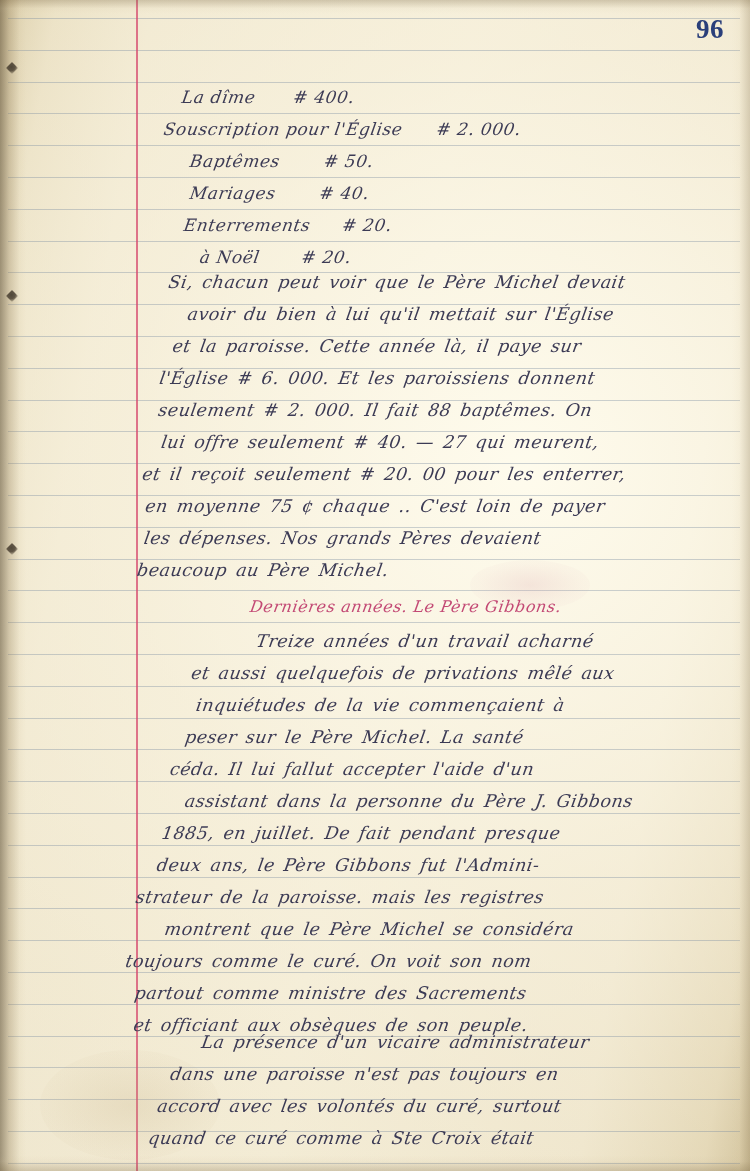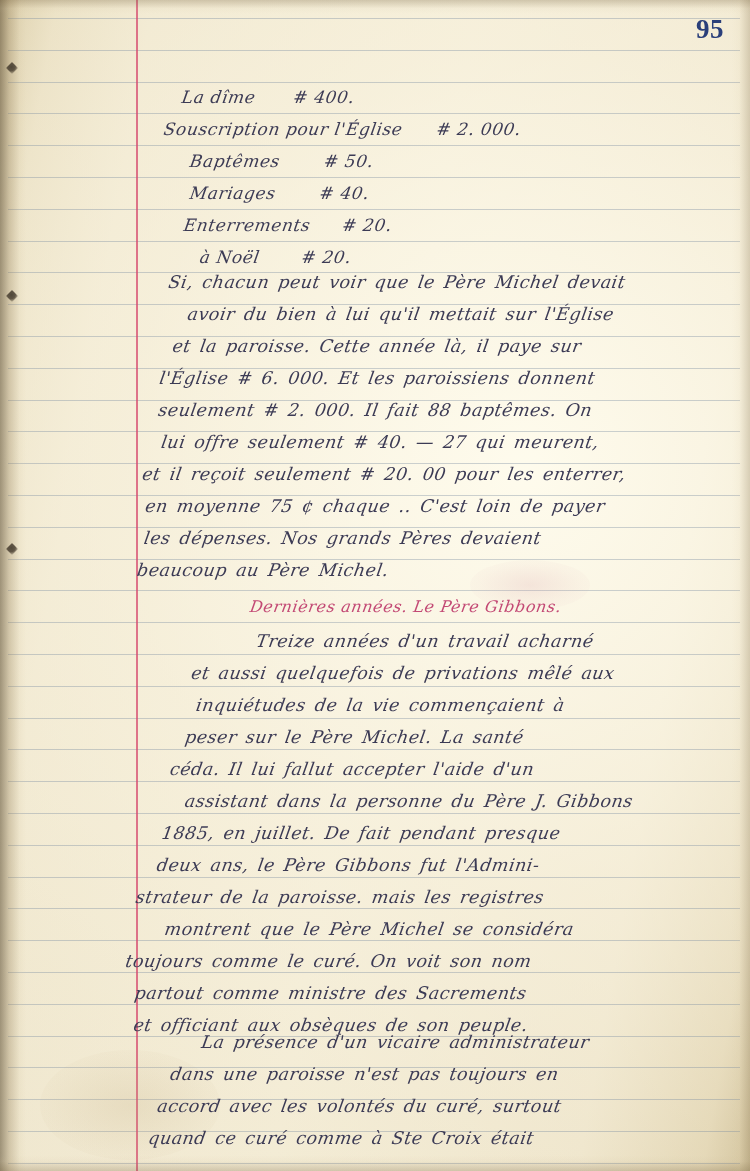--- a/index.html
+++ b/index.html
@@ -192,21 +192,21 @@
   <div id="bottom-edge"></div>
   <div id="right-edge"></div>
 
   <div class="hole" style="top:62px"></div>
   <div class="hole" style="top:290px"></div>
   <div class="hole" style="top:543px"></div>
 
   <div class="stain" style="left:470px; top:560px; width:120px; height:50px; background: radial-gradient(ellipse at center, rgba(216,160,170,0.22) 0%, rgba(216,160,170,0.06) 60%, rgba(255,255,255,0) 100%);"></div>
   <div class="stain" style="left:40px; top:1050px; width:180px; height:110px; background: radial-gradient(ellipse at center, rgba(190,165,120,0.20) 0%, rgba(190,165,120,0.05) 65%, rgba(255,255,255,0) 100%);"></div>
 
-  <div id="page-number">95</div>
+  <div id="page-number">96</div>
 
   <div class="ledger" style="top:52px; left:158px;">
     <span>La dîme</span><span style="display:inline-block;width:38px"></span><span class="amt"># 400.</span>
   </div>
   <div class="ledger" style="top:84px; left:140px;">
     <span>Souscription pour l'Église</span><span style="display:inline-block;width:34px"></span><span class="amt"># 2. 000.</span>
   </div>
   <div class="ledger" style="top:116px; left:166px;">
     <span>Baptêmes</span><span style="display:inline-block;width:44px"></span><span class="amt"># 50.</span>
   </div>

